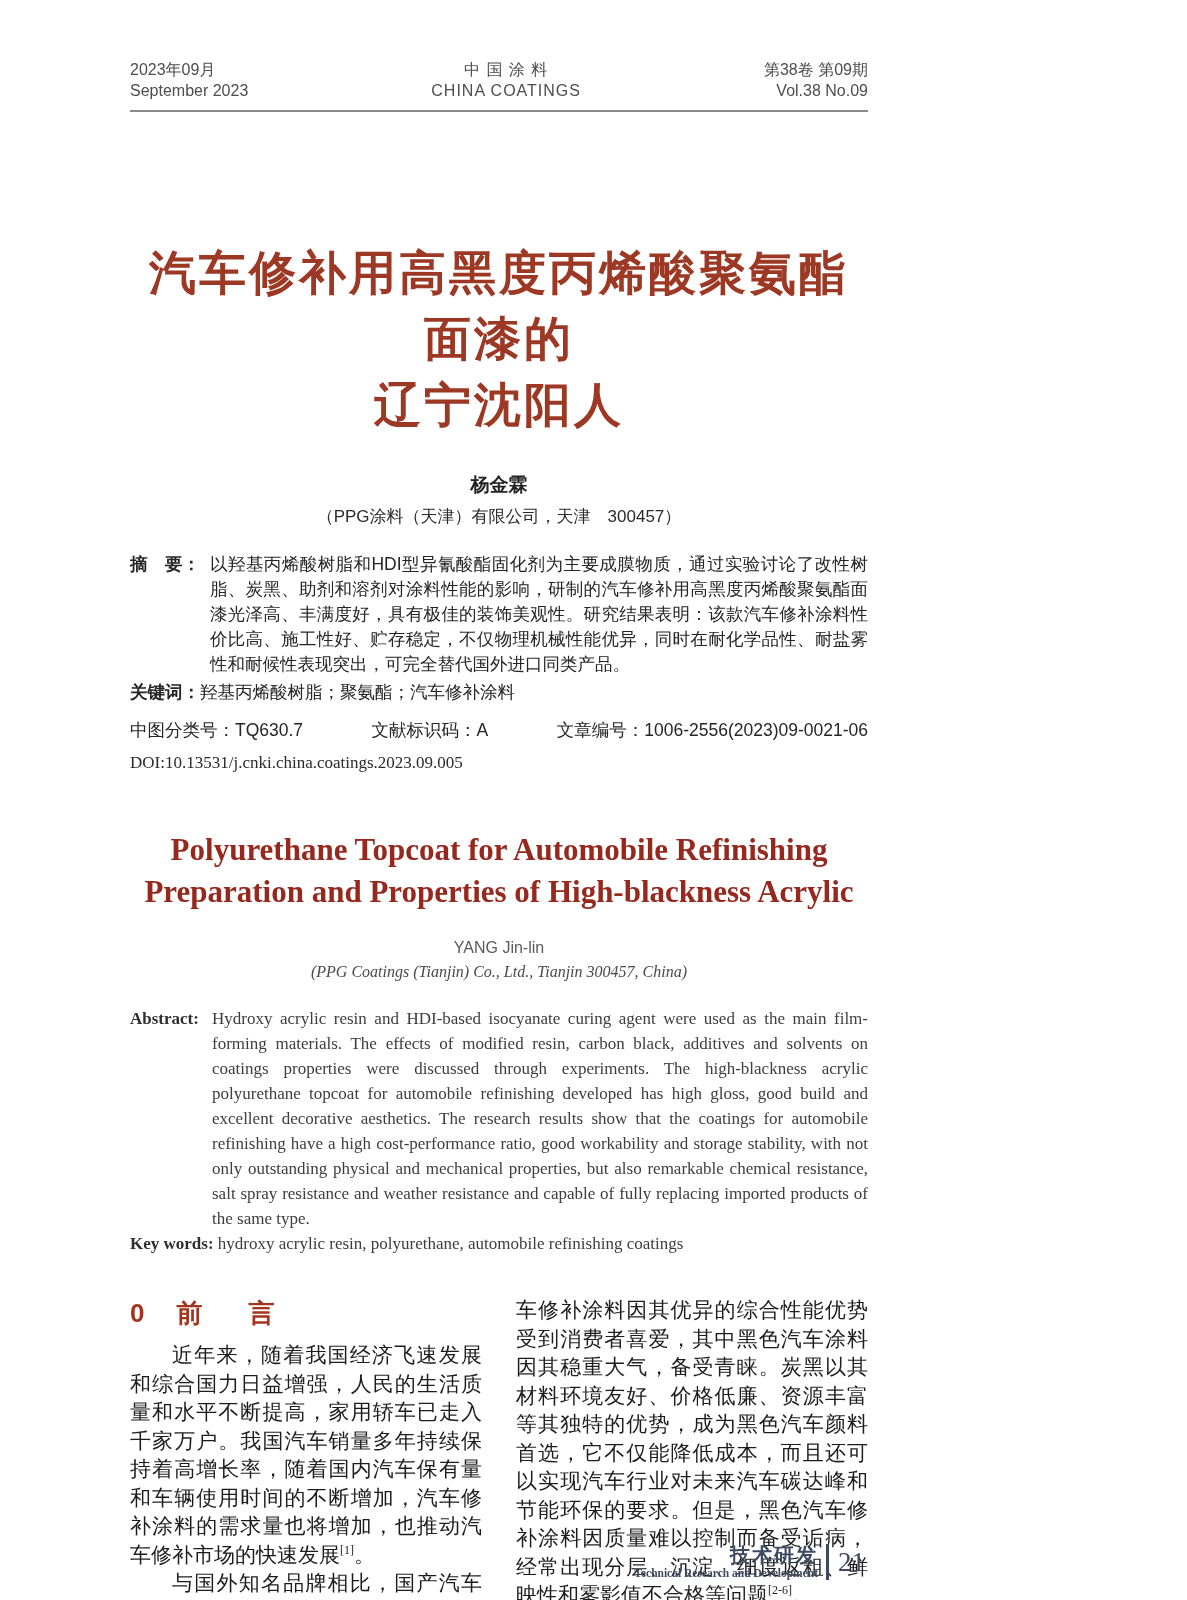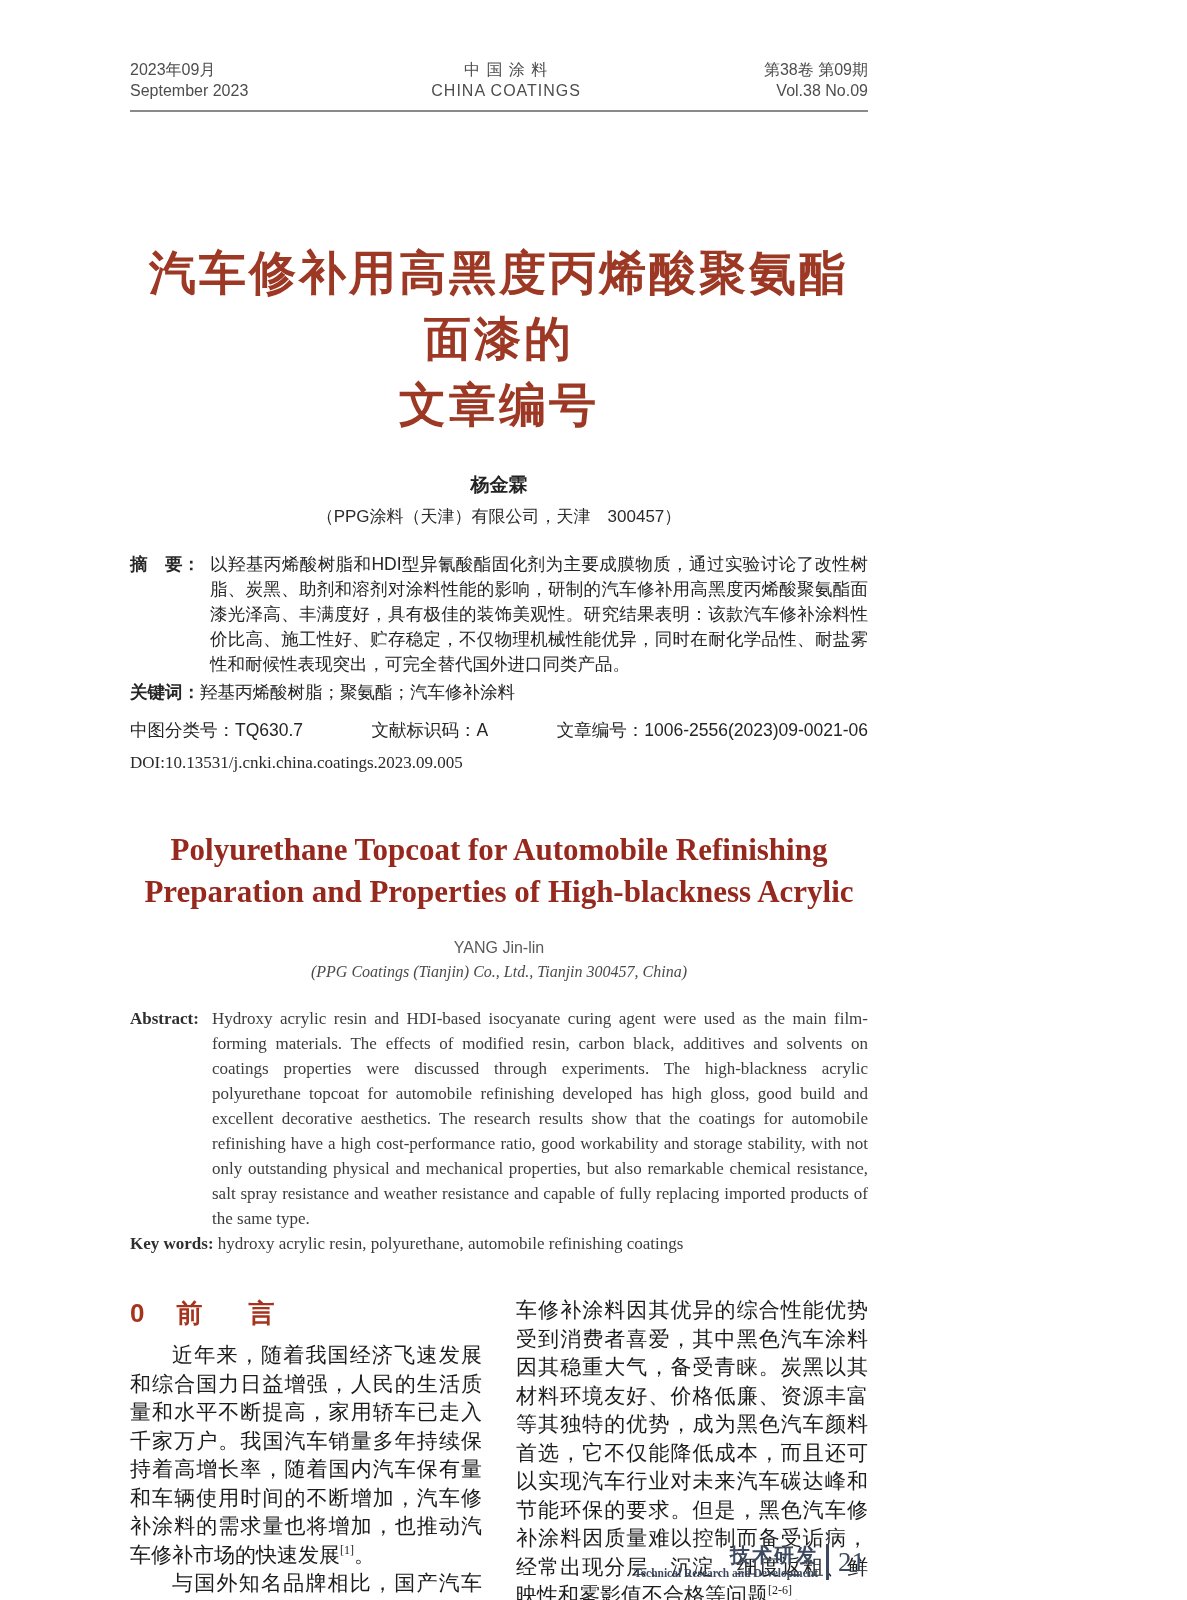--- a/index.html
+++ b/index.html
@@ -231,21 +231,21 @@
         <span>CHINA COATINGS</span>
       </div>
       <div class="hcol right">
         <span>第38卷 第09期</span>
         <span>Vol.38 No.09</span>
       </div>
     </div>
 
     <h1 class="title-cn">
       <div>汽车修补用高黑度丙烯酸聚氨酯面漆的</div>
-      <div>文章编号</div>
+      <div>辽宁沈阳人</div>
     </h1>
 
     <div class="author-cn">杨金霖</div>
     <div class="affil-cn">（PPG涂料（天津）有限公司，天津　300457）</div>
 
     <div class="abstract-cn">
       <div class="label">摘　要：</div>
       <div class="text">以羟基丙烯酸树脂和HDI型异氰酸酯固化剂为主要成膜物质，通过实验讨论了改性树脂、炭黑、助剂和溶剂对涂料性能的影响，研制的汽车修补用高黑度丙烯酸聚氨酯面漆光泽高、丰满度好，具有极佳的装饰美观性。研究结果表明：该款汽车修补涂料性价比高、施工性好、贮存稳定，不仅物理机械性能优异，同时在耐化学品性、耐盐雾性和耐候性表现突出，可完全替代国外进口同类产品。</div>
     </div>
 

